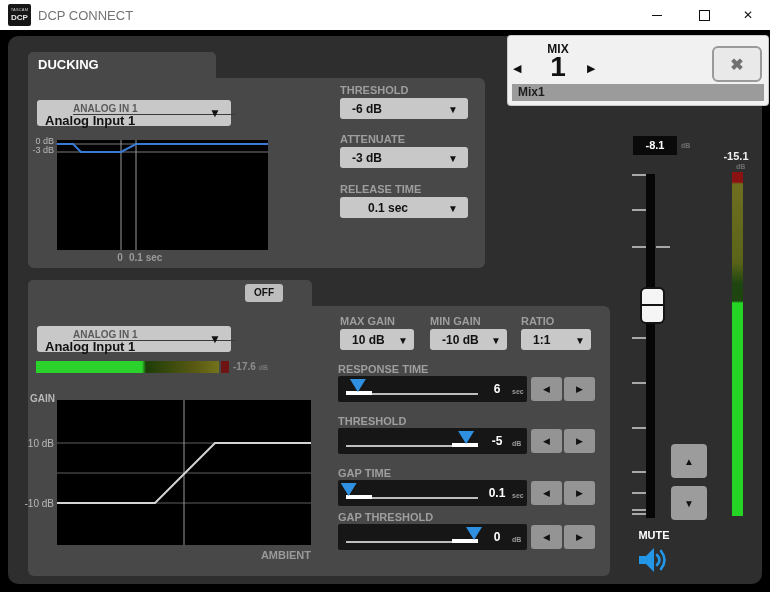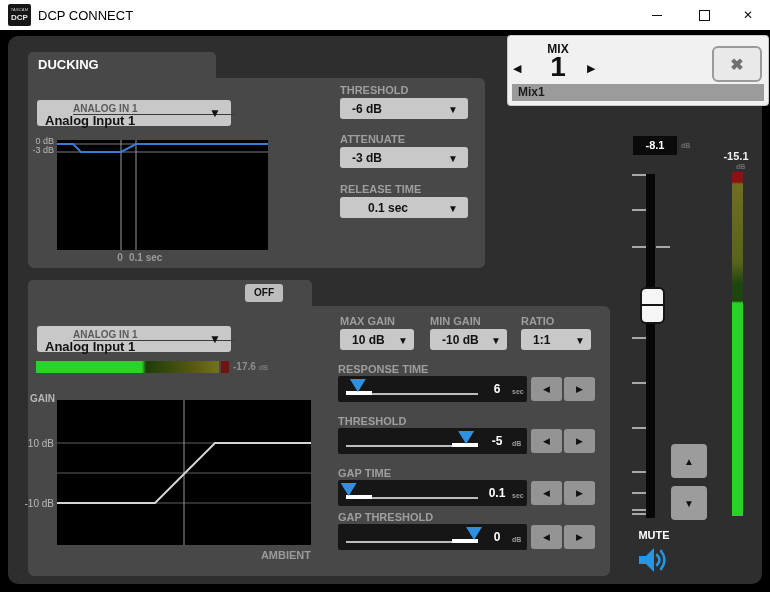--- a/index.html
+++ b/index.html
@@ -4,21 +4,21 @@
 <style>
   html,body{margin:0;padding:0;background:#000;}
   .stage{position:relative;width:770px;height:592px;background:#000;overflow:hidden;
          font-family:"Liberation Sans",sans-serif;-webkit-font-smoothing:antialiased;}
   
   .titlebar{position:absolute;left:0;top:0;width:770px;height:30px;background:#ffffff;}
   .logo{position:absolute;left:8px;top:4px;width:23px;height:22px;background:#161616;color:#cfcfcf;
         text-align:center;line-height:1;border-radius:2px;}
   .logo .t1{display:block;font-size:4px;margin-top:4px;letter-spacing:.2px;}
   .logo .t2{display:block;font-size:8px;font-weight:bold;margin-top:2px;color:#e8e8e8;}
-  .win-title{position:absolute;left:38px;top:8px;font-size:13px;color:#000000;}
+  .win-title{position:absolute;left:38px;top:8px;font-size:13px;color:#737373;}
   .win-btn{position:absolute;top:0;width:40px;height:30px;display:flex;align-items:center;justify-content:center;
            color:#111;font-size:12px;cursor:default;}
   .min-line{width:10px;height:1px;background:#111;}
   .max-box{width:9px;height:9px;border:1px solid #111;}
   
   .main-panel{position:absolute;left:8px;top:36px;width:754px;height:548px;background:#2e2e2e;border-radius:10px;}
   
   .tab{position:absolute;background:#484848;border-radius:5px 5px 0 0;}
   .tab .sec-title{position:absolute;left:10px;top:0;height:26px;line-height:26px;
                   color:#fff;font-size:13px;font-weight:bold;white-space:nowrap;}

